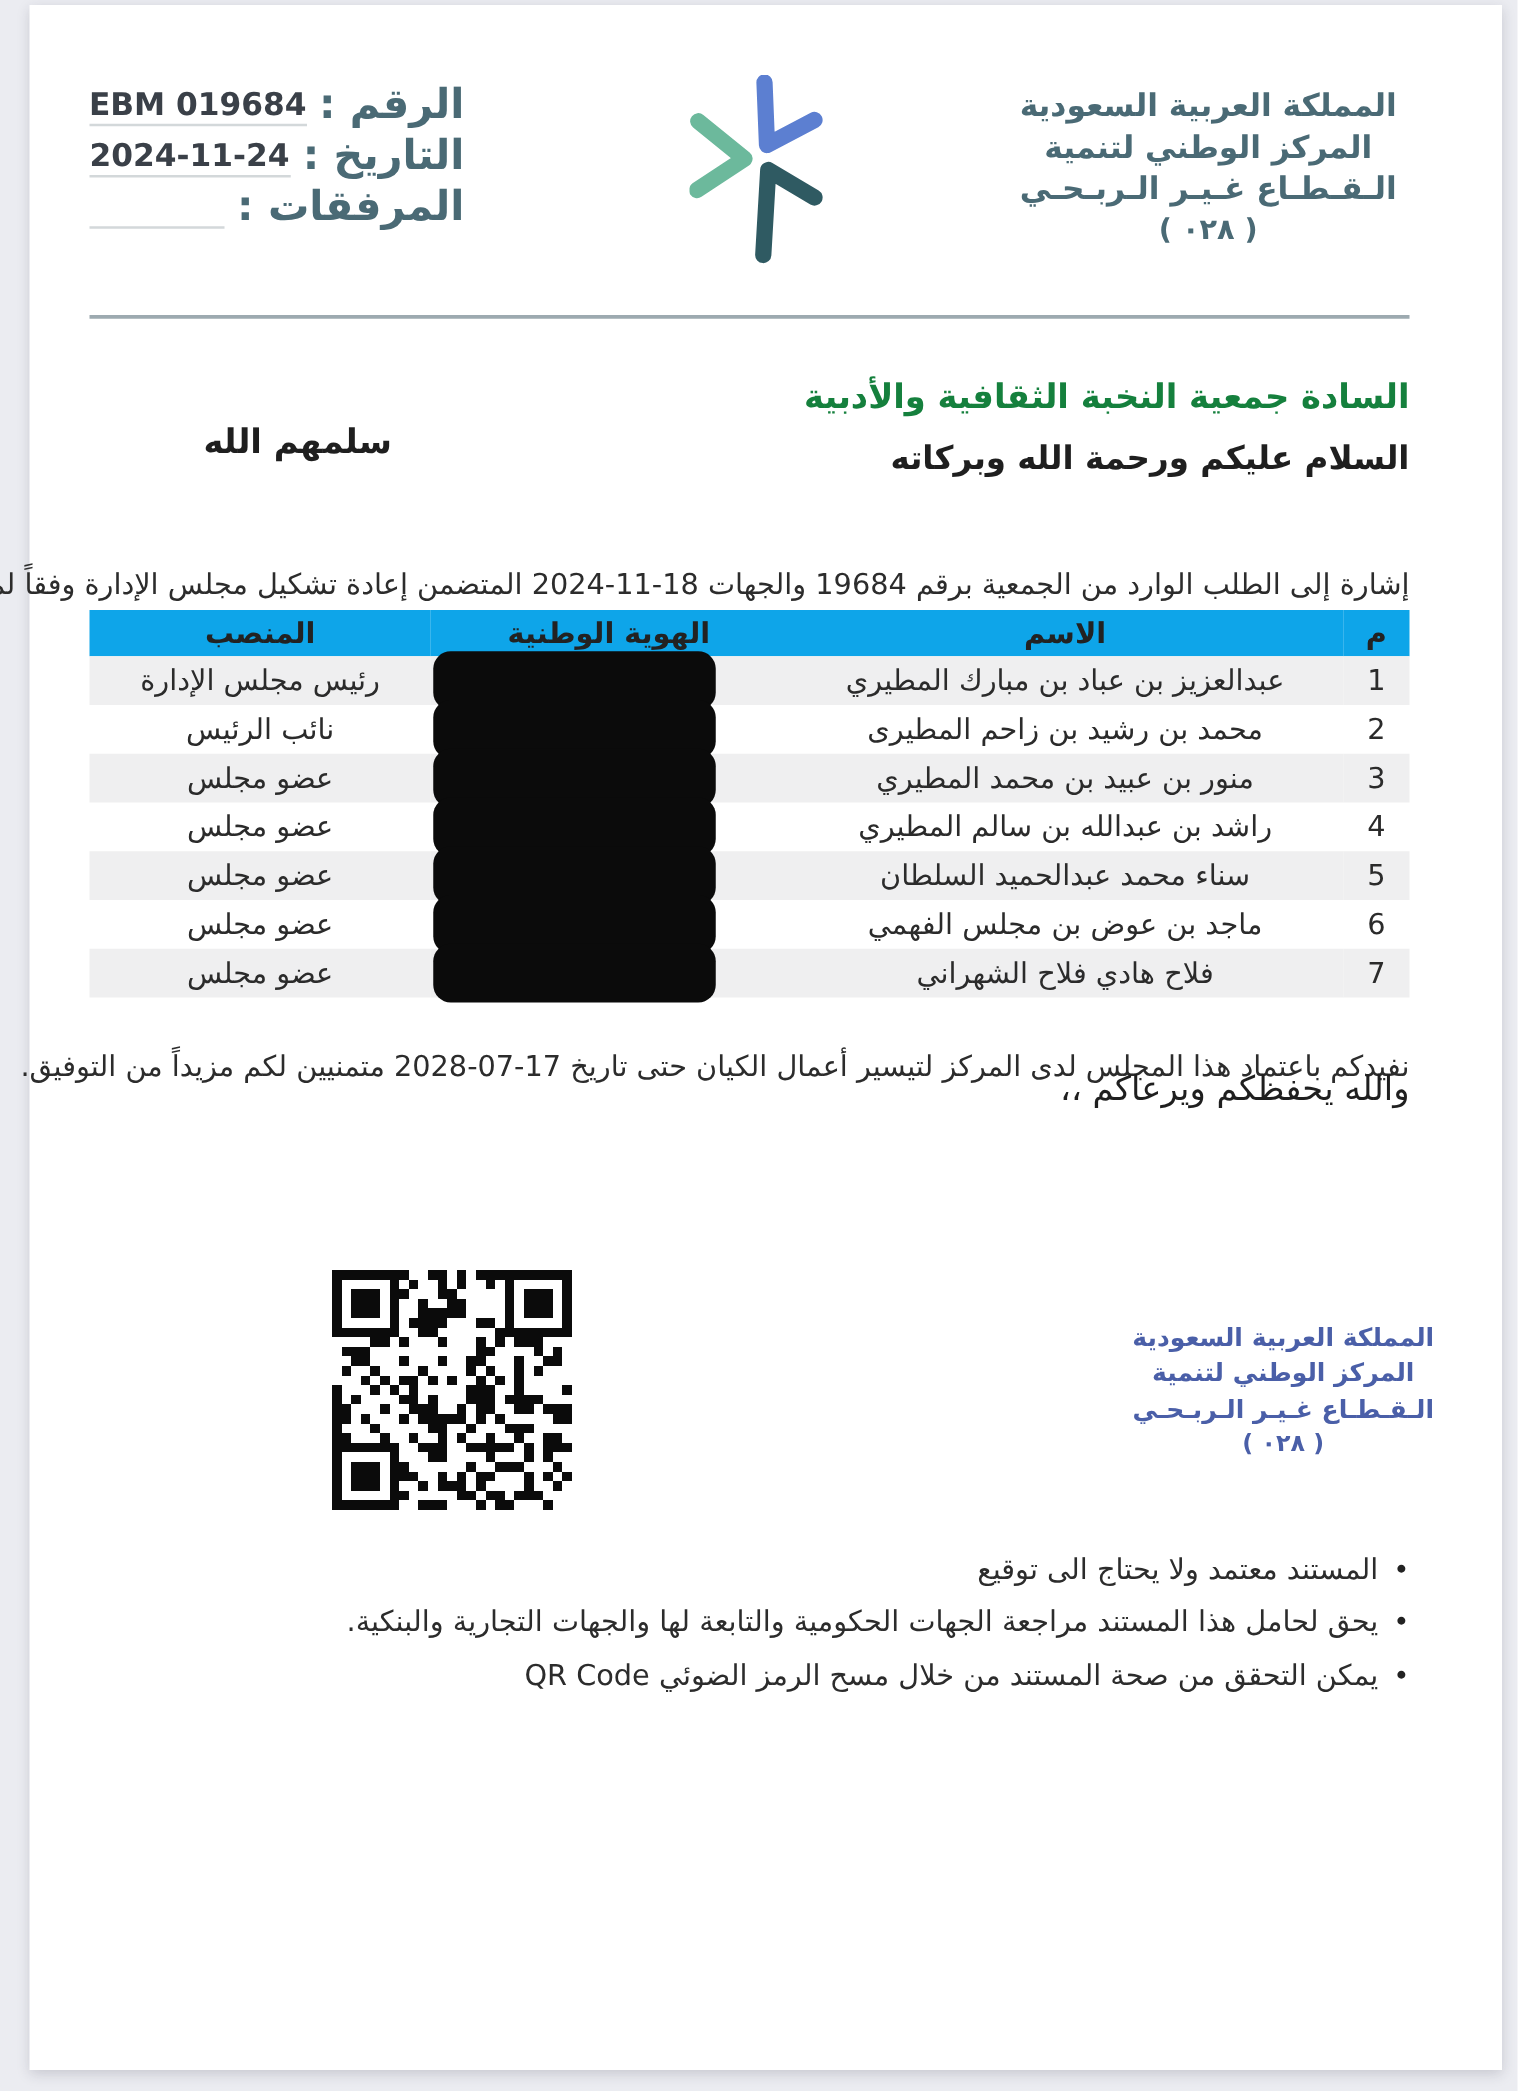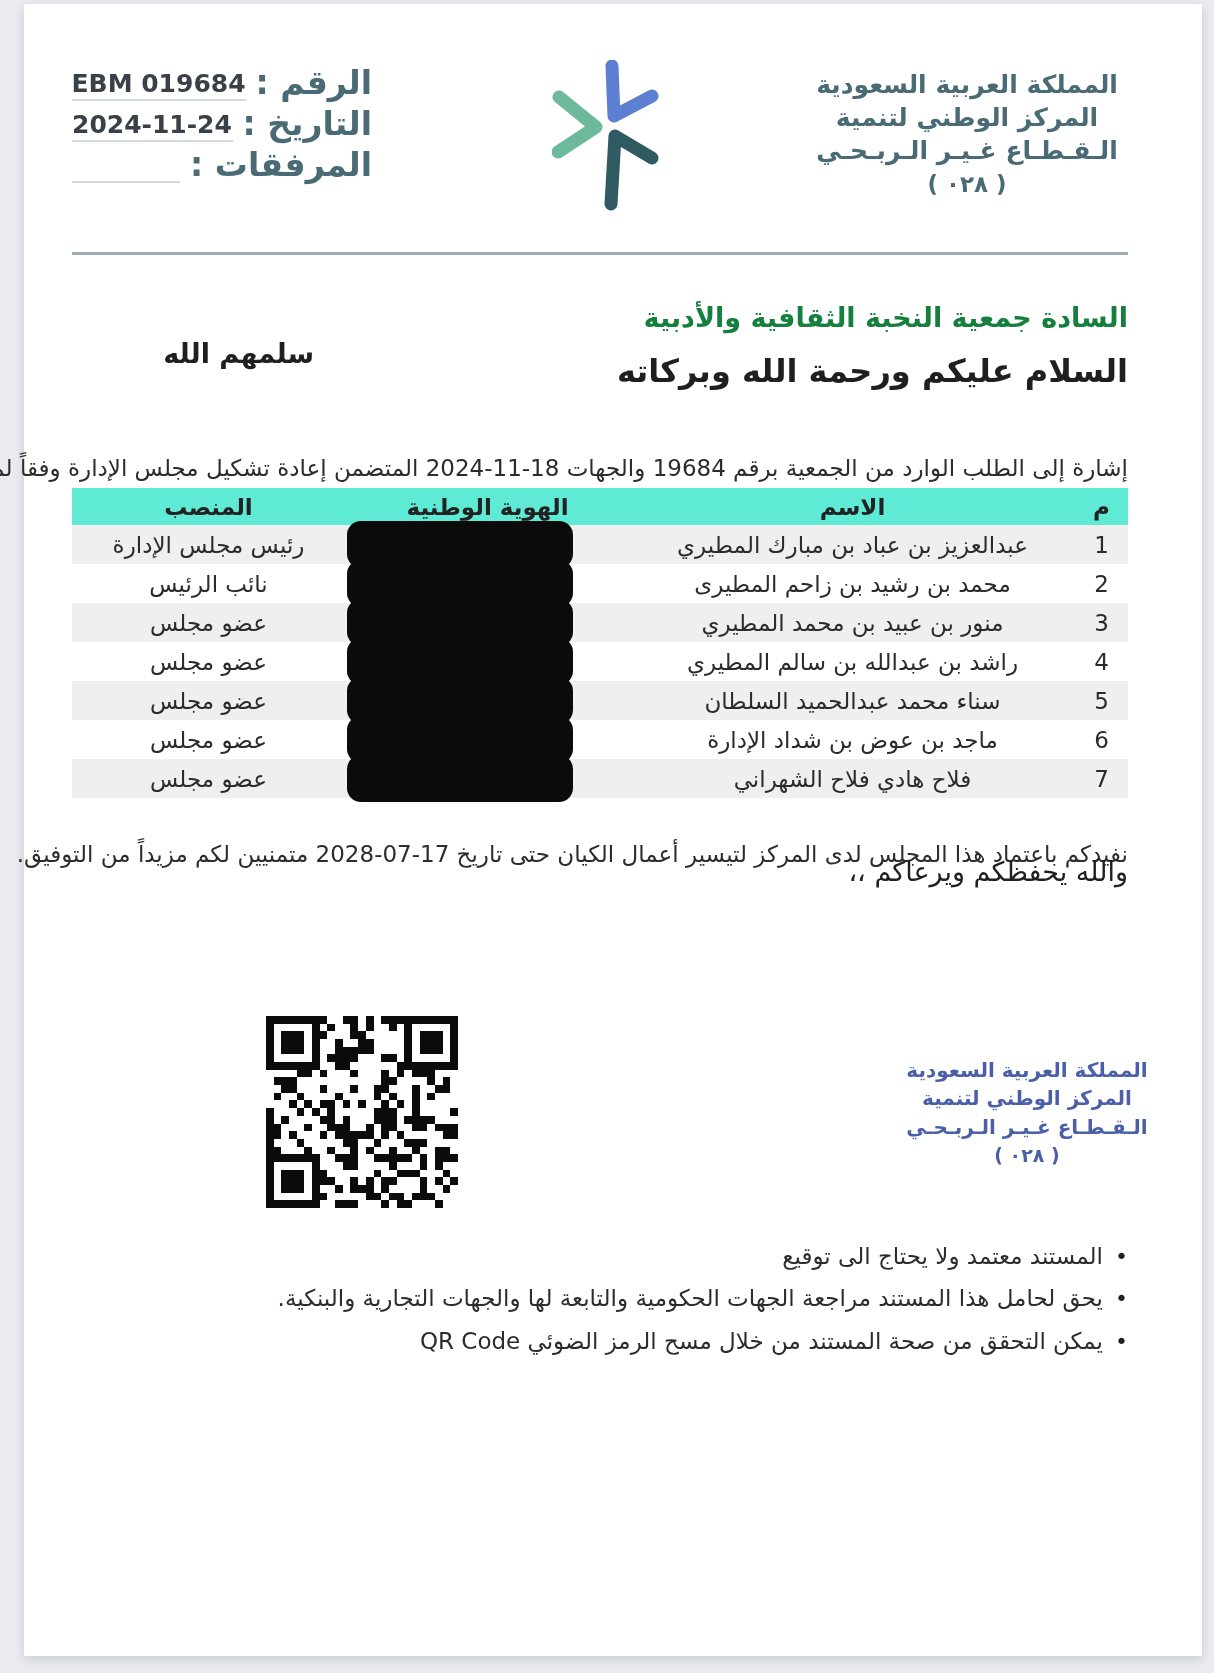--- a/index.html
+++ b/index.html
@@ -34,34 +34,34 @@
     color:#4a6a75;font-weight:bold;font-size:25px;line-height:1.32;
   }
   .org-header .org-code{font-size:23px;letter-spacing:2px;margin-top:2px;}
   
   .logo{position:absolute;left:528px;top:56px;}
   
   .divider{position:absolute;left:48px;top:248px;width:1056px;height:3px;background:#9daab0;}
   
   .to-line{position:absolute;right:74px;top:298px;font-size:27px;font-weight:bold;color:#15803d;white-space:nowrap;}
   .blessing{position:absolute;left:120px;top:302px;width:170px;text-align:right;font-size:27px;font-weight:bold;color:#1f1f1f;white-space:nowrap;margin-top:32px;}
-  .salutation{position:absolute;right:74px;top:348px;font-size:32px;font-weight:bold;color:#1f1f1f;white-space:nowrap;}
+  .salutation{position:absolute;right:74px;top:348px;font-size:26px;font-weight:bold;color:#1f1f1f;white-space:nowrap;}
   
   .ref-par{position:absolute;right:74px;top:428px;font-size:23px;font-weight:500;color:#2c2c2c;white-space:nowrap;}
   .closing-par{position:absolute;right:74px;top:814px;font-size:23px;font-weight:500;color:#2c2c2c;white-space:nowrap;}
   .farewell{position:absolute;right:74px;top:842px;font-size:27px;font-weight:normal;color:#1f1f1f;white-space:nowrap;margin-top:10px;}
   .num-ltr{direction:ltr;unicode-bidi:embed;}
   
   table.board{
     position:absolute;left:48px;top:484px;width:1056px;
     border-collapse:separate;border-spacing:0;direction:rtl;
     font-size:23px;color:#2b2b2b;table-layout:fixed;
   }
   table.board th{
-    background:#5eead4;height:37px;font-weight:bold;font-size:23px;
+    background:#0ea5e9;height:37px;font-weight:bold;font-size:23px;
     text-align:center;padding:0;color:#222;
   }
   table.board td{height:39px;text-align:center;vertical-align:middle;padding:0;font-weight:500;margin-left:20px;}
   table.board tr.row:nth-child(even) td{background:#efeff0;}
   td.c-num{font-weight:bold;}
   .redact{
     width:226px;height:47px;border-radius:14px;background:#0b0b0b;
     margin:-4px auto -4px 2px;position:relative;z-index:2;
   }
   
@@ -178,21 +178,21 @@
     <tr class="row">
       <td class="c-num">5</td>
       <td>سناء محمد عبدالحميد السلطان</td>
       <td>
             <div class="redact"></div>
           </td>
       <td>عضو مجلس</td>
     </tr>
     <tr class="row">
       <td class="c-num">6</td>
-      <td>ماجد بن عوض بن شداد الإدارة</td>
+      <td>ماجد بن عوض بن مجلس الفهمي</td>
       <td>
             <div class="redact"></div>
           </td>
       <td>عضو مجلس</td>
     </tr>
     <tr class="row">
       <td class="c-num">7</td>
       <td>فلاح هادي فلاح الشهراني</td>
       <td>
             <div class="redact"></div>

